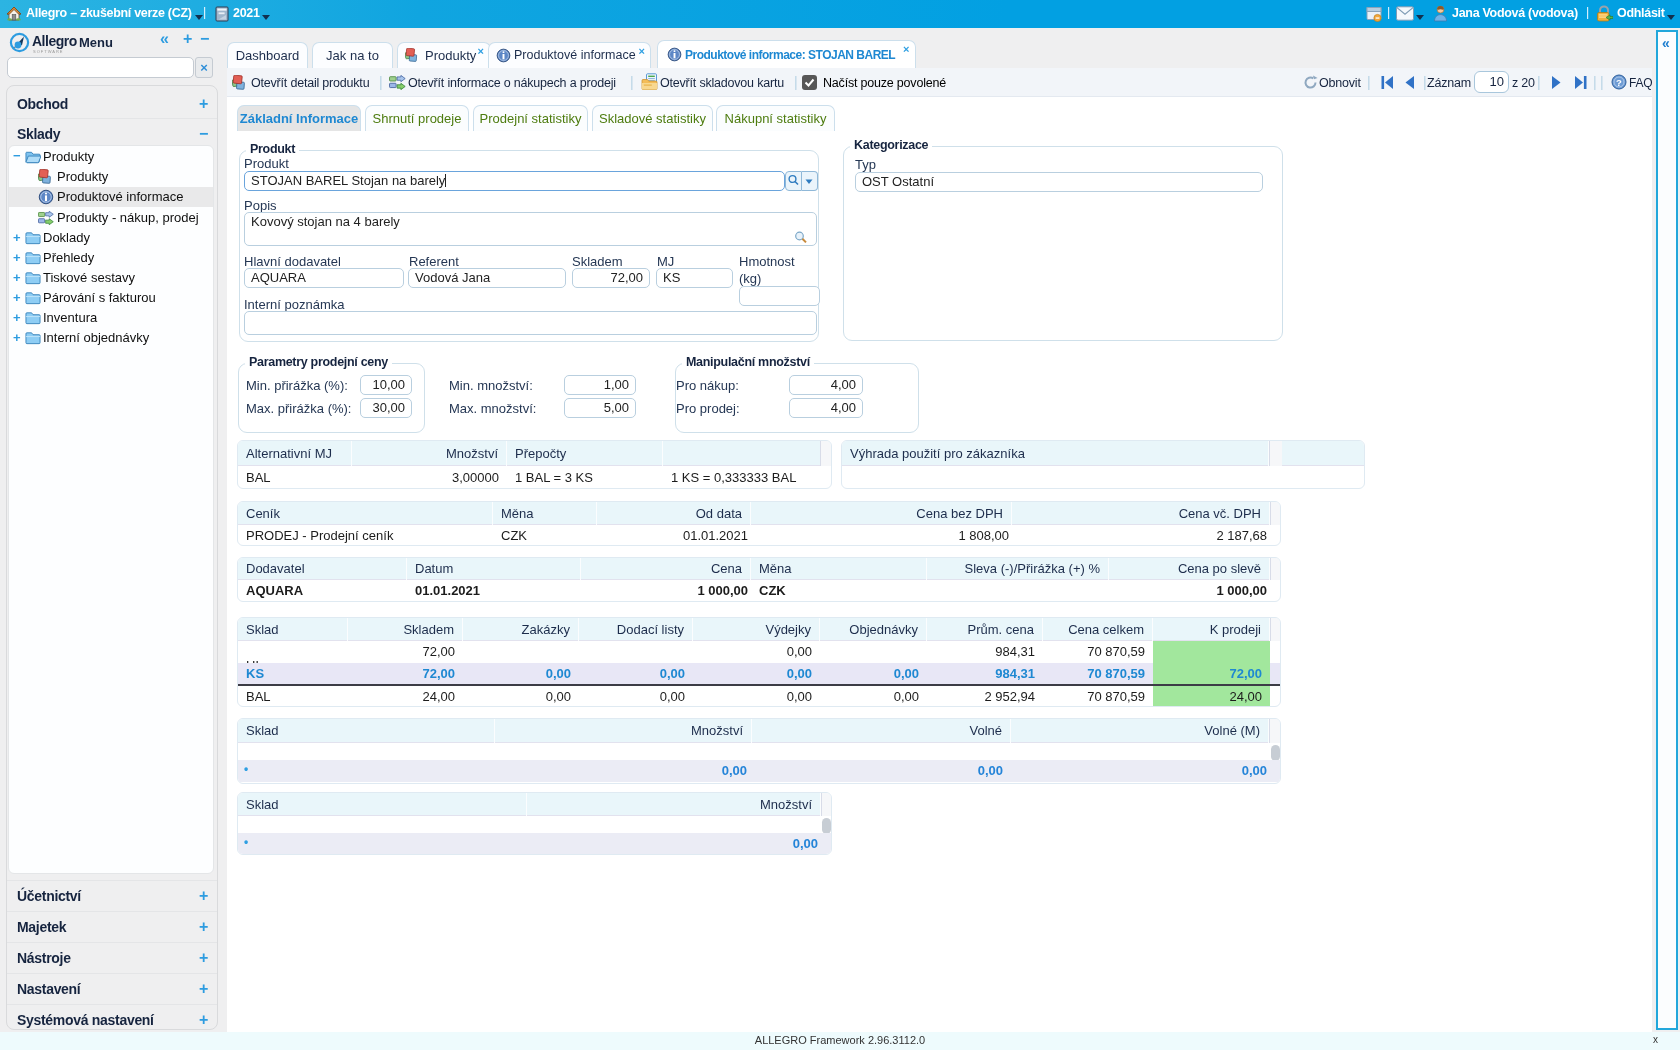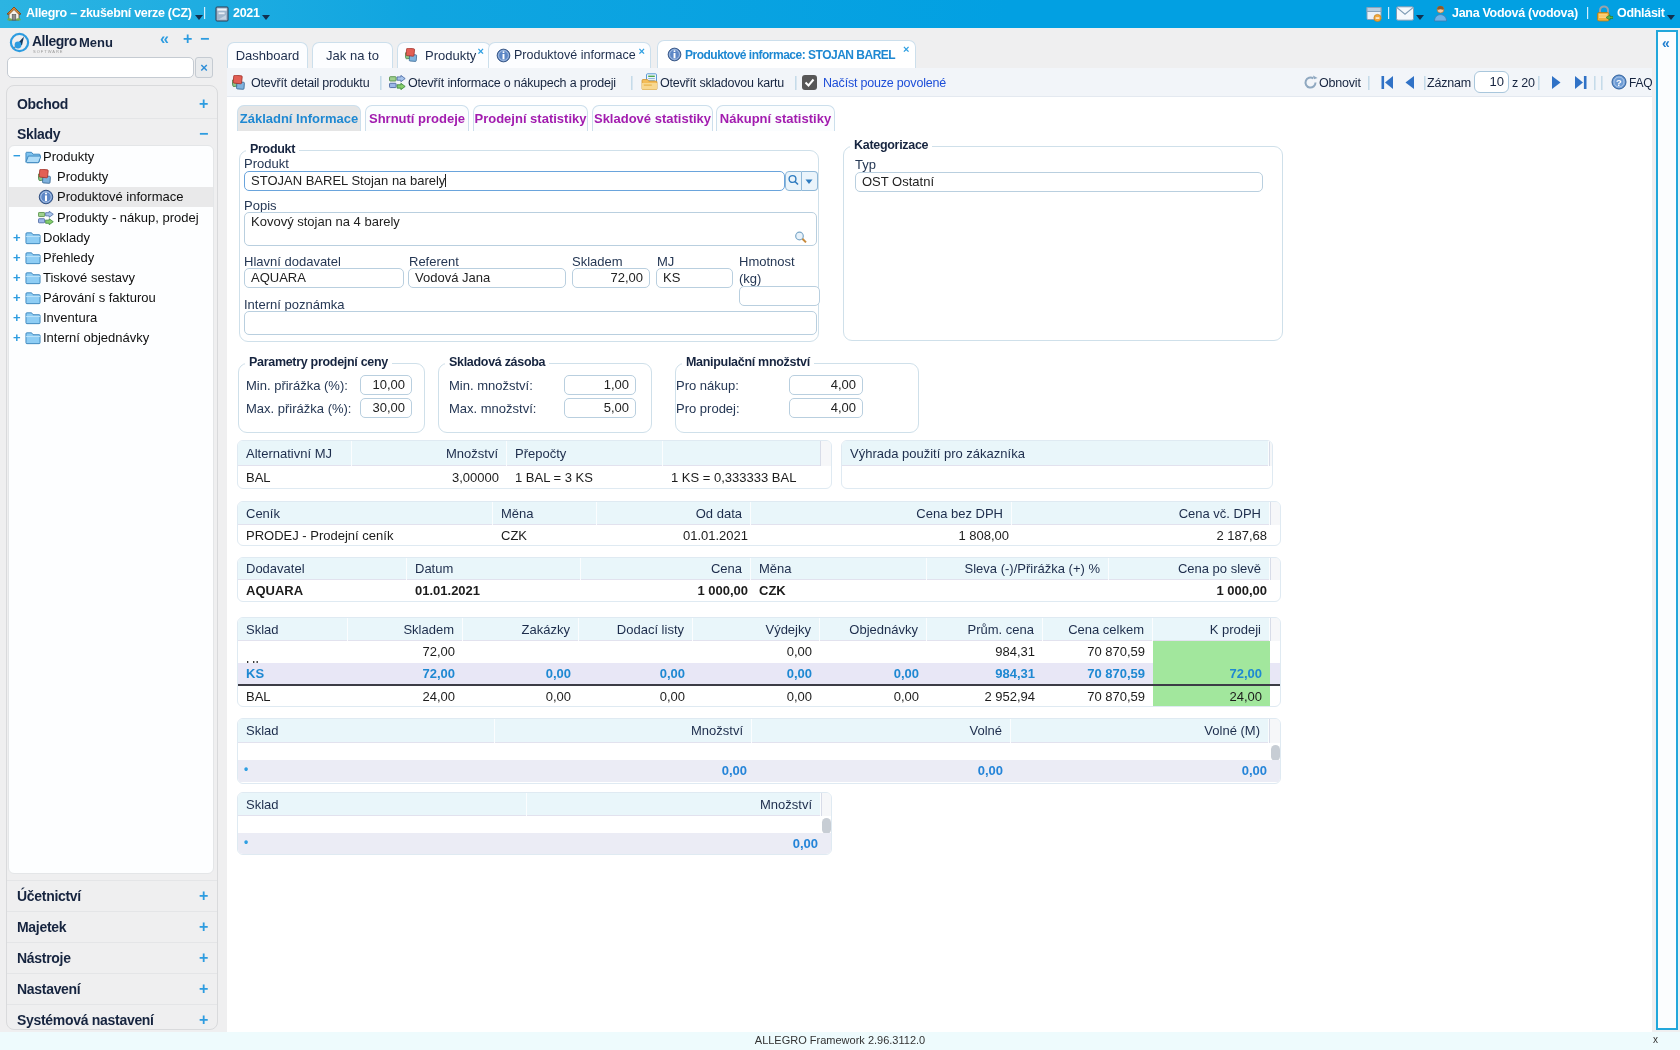--- a/index.html
+++ b/index.html
@@ -45,22 +45,22 @@
     border:1px solid #ccdfec; border-bottom:none; border-radius:7px 7px 0 0;
     font-size:12px; letter-spacing:-0.5px; font-weight:bold; color:#1e88d2; line-height:28px; }
   .tabx { position:absolute; top:2px; color:#2e9fe2; font-size:11px; font-weight:bold; line-height:12px; }
   #toolbar { position:absolute; left:0px; top:40px; width:1427px; height:29px;
     background:#f2f5f9; border-bottom:1px solid #e4e9f0; font-size:13px; color:#16243f; }
   #toolbar .tt { position:absolute; top:8px; font-size:12.5px; letter-spacing:-0.2px; }
   #toolbar .tsep { position:absolute; top:6px; color:#b9d4e4; font-size:14px; font-weight:normal; }
   #panel { position:absolute; left:0px; top:69px; width:1427px; height:935px; background:#fff; }
 
   .stab { position:absolute; top:8px; height:26px; background:#fbfdfe; border:1px solid #ccdfec;
-    border-bottom:none; border-radius:7px 7px 0 0; font-size:13px; color:#a21caf;
-    line-height:25px; text-align:center;font-weight:bold; }
+    border-bottom:none; border-radius:7px 7px 0 0; font-size:13px; color:#4d7c0f;
+    line-height:25px; text-align:center; }
 
   .fs { position:absolute; border:1px solid #cfe0ea; border-radius:9px; }
   .fs .lg { position:absolute; top:-9px; left:6px; background:#fff; padding:0 4px;
     font-size:12.5px; letter-spacing:-0.3px; font-weight:bold; color:#16243f; white-space:nowrap; }
   .flabel { position:absolute; font-size:13px; color:#253754; white-space:nowrap; }
   .finput { position:absolute; background:#fff; border:1px solid #b9cfdf; border-radius:5px;
     font-size:13px; color:#222; padding:0 6px; line-height:18px; white-space:nowrap; }
   .fr { text-align:right; }
 
   .dtbl { position:absolute; background:#fff; border:1px solid #dfeaf2; border-radius:6px;
@@ -323,21 +323,21 @@
       <path d="M1 10 h15 V15.5 a1 1 0 0 1 -1 1 H2 a1 1 0 0 1 -1-1 z" fill="#f8d890"></path>
       <rect x="2.8" y="11.5" width="8" height="1.2" fill="#e8b34b"></rect>
     </svg>
     <span class="tt" style="left:435px;">Otevřít skladovou kartu</span>
     <span class="tsep" style="left:569px;">|</span>
     <div class="abs" style="left:577px; top:7px; width:15px; height:15px; background:#575757; border-radius:3px;">
       <svg width="15" height="15" viewBox="0 0 15 15">
           <path d="M3.5 7.5 l3 3 L11.5 4.5" fill="none" stroke="#fff" stroke-width="2"></path>
         </svg>
     </div>
-    <span class="tt" style="left:598px; color:#1d4ed8;">Načíst pouze povolené</span>
+    <span class="tt" style="left:598px; color:#000000;">Načíst pouze povolené</span>
 
     <svg class="abs" style="left:1078px; top:7px;" width="15" height="15" viewBox="0 0 15 15">
       <path d="M12.5 7.5 a5 5 0 1 1 -2.2-4.1" fill="none" stroke="#8fa8c0" stroke-width="2"></path>
       <path d="M10 0.5 l1 3.8 3.6-1.2 z" fill="#8fa8c0"></path>
     </svg>
     <span class="tt" style="left:1094px;">Obnovit</span>
     <span class="tsep" style="left:1142px;">|</span>
     <svg class="abs" style="left:1156px; top:8px;" width="12" height="13" viewBox="0 0 12 13">
       <rect x="0.5" y="0" width="2.6" height="13" fill="#3072c6"></rect>
         <path d="M12 0 v13 L4 6.5z" fill="#3072c6"></path>
@@ -417,23 +417,20 @@
     <div class="finput" style="left:630px; top:75px; width:408px; height:20px;">OST Ostatní</div>
 
     <div class="fs" style="left:13px; top:266px; width:187px; height:70px;">
       <span class="lg">Parametry prodejní ceny</span>
     </div>
     <span class="flabel" style="left:21px; top:281px;">Min. přirážka (%):</span>
     <div class="finput fr" style="left:135px; top:278px; width:52px; height:20px;">10,00</div>
     <span class="flabel" style="left:21px; top:304px;">Max. přirážka (%):</span>
     <div class="finput fr" style="left:135px; top:301px; width:52px; height:20px;">30,00</div>
 
-    <div class="fs" style="left:213px; top:266px; width:214px; height:70px;">
-      <span class="lg">Skladová zásoba</span>
-    </div>
     <span class="flabel" style="left:224px; top:281px;">Min. množství:</span>
     <div class="finput fr" style="left:339px; top:278px; width:72px; height:20px;">1,00</div>
     <span class="flabel" style="left:224px; top:304px;">Max. množství:</span>
     <div class="finput fr" style="left:339px; top:301px; width:72px; height:20px;">5,00</div>
 
     <div class="fs" style="left:450px; top:266px; width:244px; height:70px;">
       <span class="lg">Manipulační množství</span>
     </div>
     <span class="flabel" style="left:451px; top:281px;">Pro nákup:</span>
     <div class="finput fr" style="left:564px; top:278px; width:74px; height:20px;">4,00</div>
@@ -446,21 +443,21 @@
       <div class="hc num" style="left:114px; width:155px; line-height:25px;">Množství</div>
       <div class="hc" style="left:269px; width:156px; line-height:25px;">Přepočty</div>
       <div class="hc" style="left:425px; width:157px; line-height:25px;"></div>
       <div class="strip" style="left:582px; width:13px; height:25px;"></div>
       <div class="dc" style="left:0; top:25px; width:114px; line-height:23px;">BAL</div>
       <div class="dc num" style="left:114px; top:25px; width:155px; line-height:23px;">3,00000</div>
       <div class="dc" style="left:269px; top:25px; width:156px; line-height:23px;">1 BAL = 3 KS</div>
       <div class="dc" style="left:425px; top:25px; width:157px; line-height:23px;">1 KS = 0,333333 BAL</div>
     </div>
 
-    <div class="dtbl" style="left:616px; top:343px; width:432px; height:49px;">
+    <div class="dtbl" style="left:616px; top:343px; width:524px; height:49px;">
       <div class="hrow" style="height:25px;"></div>
       <div class="hc" style="left:0; width:427px; line-height:25px;">Výhrada použití pro zákazníka</div>
       <div class="strip" style="left:427px; width:13px; height:25px;"></div>
     </div>
 
     <div class="dtbl" style="left:12px; top:404px; width:1044px; height:45px;">
       <div class="hrow" style="height:23px;"></div>
       <div class="hc" style="left:0; width:255px; line-height:23px;">Ceník</div>
       <div class="hc" style="left:255px; width:104px; line-height:23px;">Měna</div>
       <div class="hc num" style="left:359px; width:154px; line-height:23px;">Od data</div>

